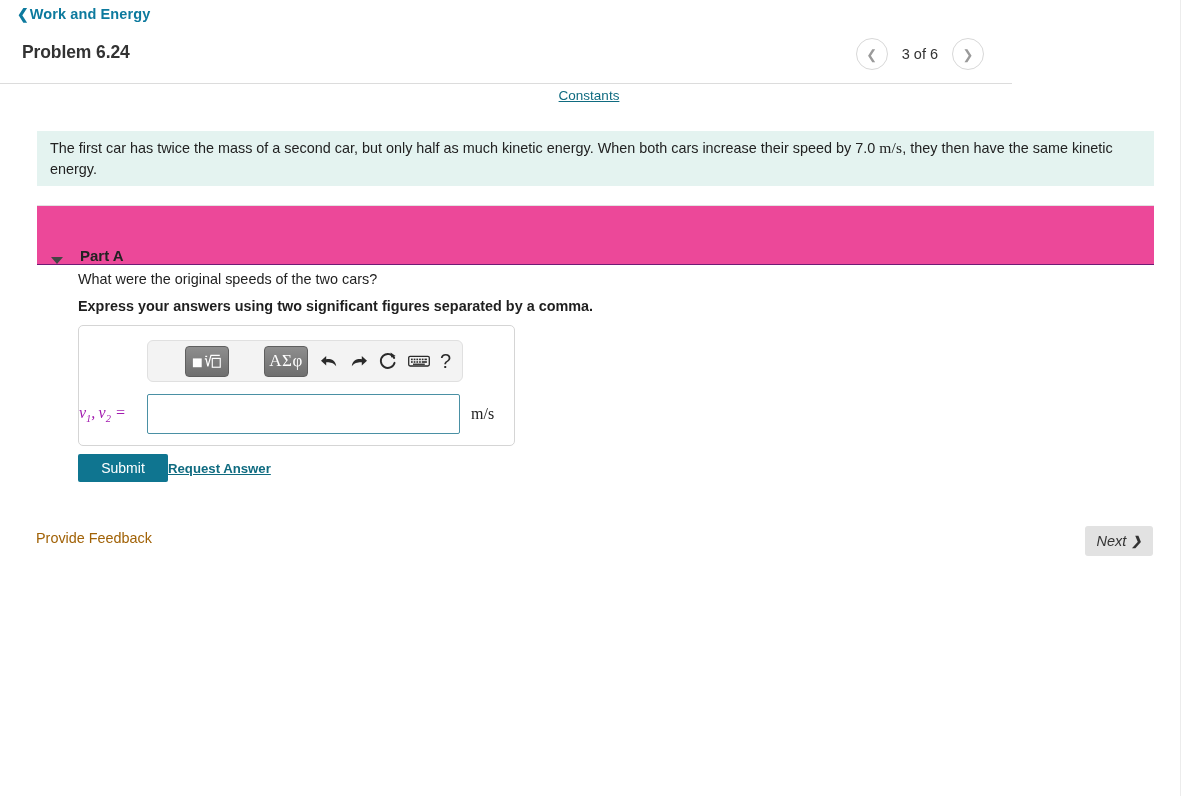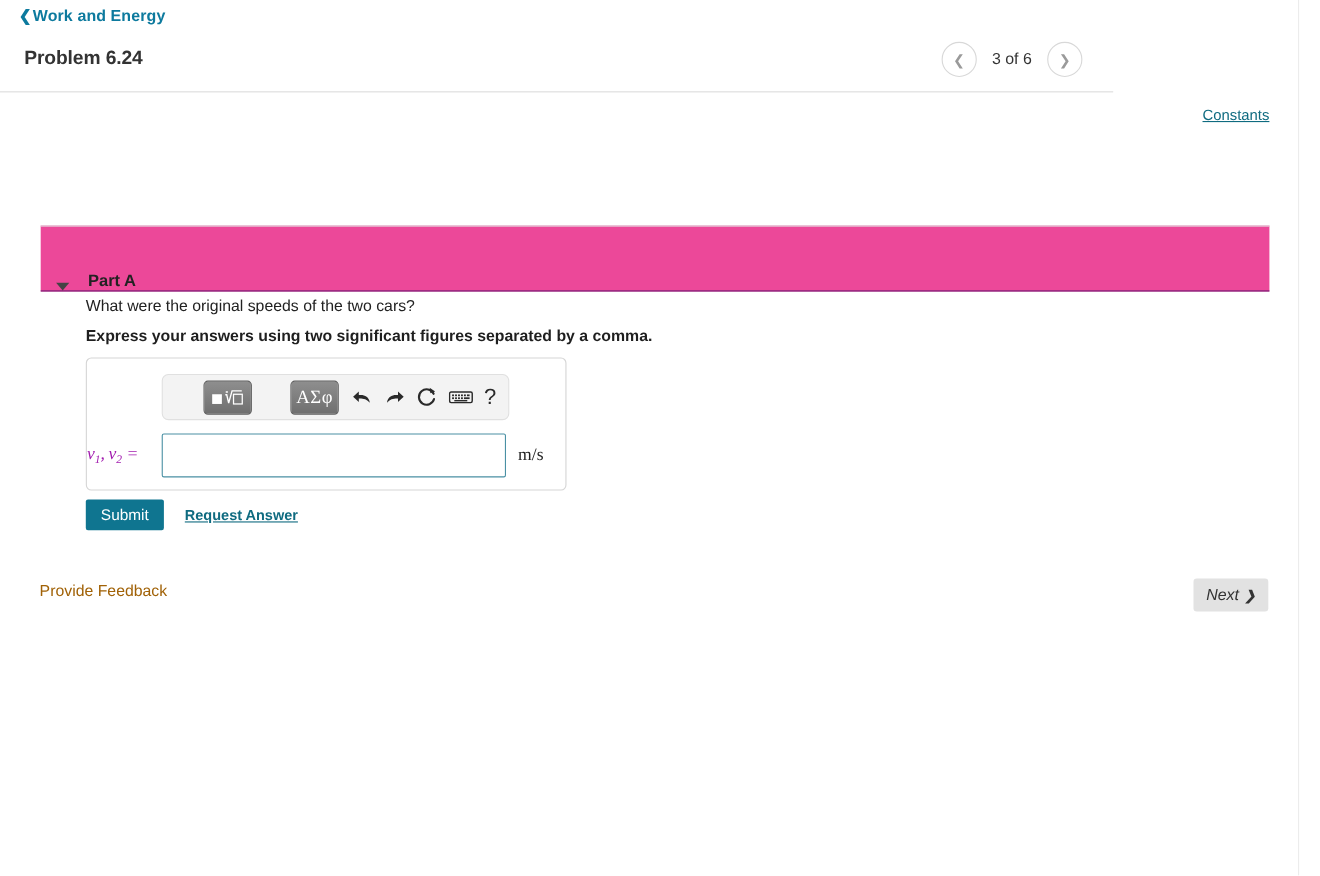--- a/index.html
+++ b/index.html
@@ -90,23 +90,23 @@
     font-size: 14.5px;
     color: #333;
     padding: 0 14px;
     white-space: nowrap;
   }
 
   
   .constants-row {
     position: absolute;
     left: 0;
-    top: 96px;
+    top: 86px;
     width: 1154px;
-    text-align: right;
+    text-align: center;
     padding-left: 24px;
   }
   .constants-link {
     font-size: 13.5px;
     color: #0f6b80;
     text-decoration: underline;
     cursor: pointer;
   }
 
   
@@ -277,21 +277,21 @@
     font-family: "Liberation Serif", serif;
     font-size: 16px;
     color: #222;
   }
 
   
   .submit-btn {
     position: absolute;
     left: 78px;
     top: 454px;
-    width: 71px;
+    width: 90px;
     height: 28px;
     background: #0f7590;
     color: #ffffff;
     border: none;
     border-radius: 2px;
     font-size: 14px;
     font-family: "Liberation Sans", sans-serif;
     cursor: pointer;
     padding: 0;
   }
@@ -373,20 +373,25 @@
       <button class="pg-btn">
         <span>❯</span>
       </button>
     </div>
   </div>
 
   <div class="constants-row">
     <span class="constants-link">Constants</span>
   </div>
 
+  <div class="statement">
+    <div class="statement-text">
+      <span>The first car has twice the mass of a second car, but only half as much kinetic energy. When both cars increase their speed by 7.0</span><span class="mathunit">&nbsp;<span>m/s</span></span><span>, they then have the same kinetic energy.</span>
+    </div>
+  </div>
 
   <div class="part-header">
     <div class="caret"></div>
     <div class="part-label">Part A</div>
   </div>
 
   <div class="question">What were the original speeds of the two cars?</div>
   <div class="instruction">Express your answers using two significant figures separated by a comma.</div>
 
   <div class="answer-box">

